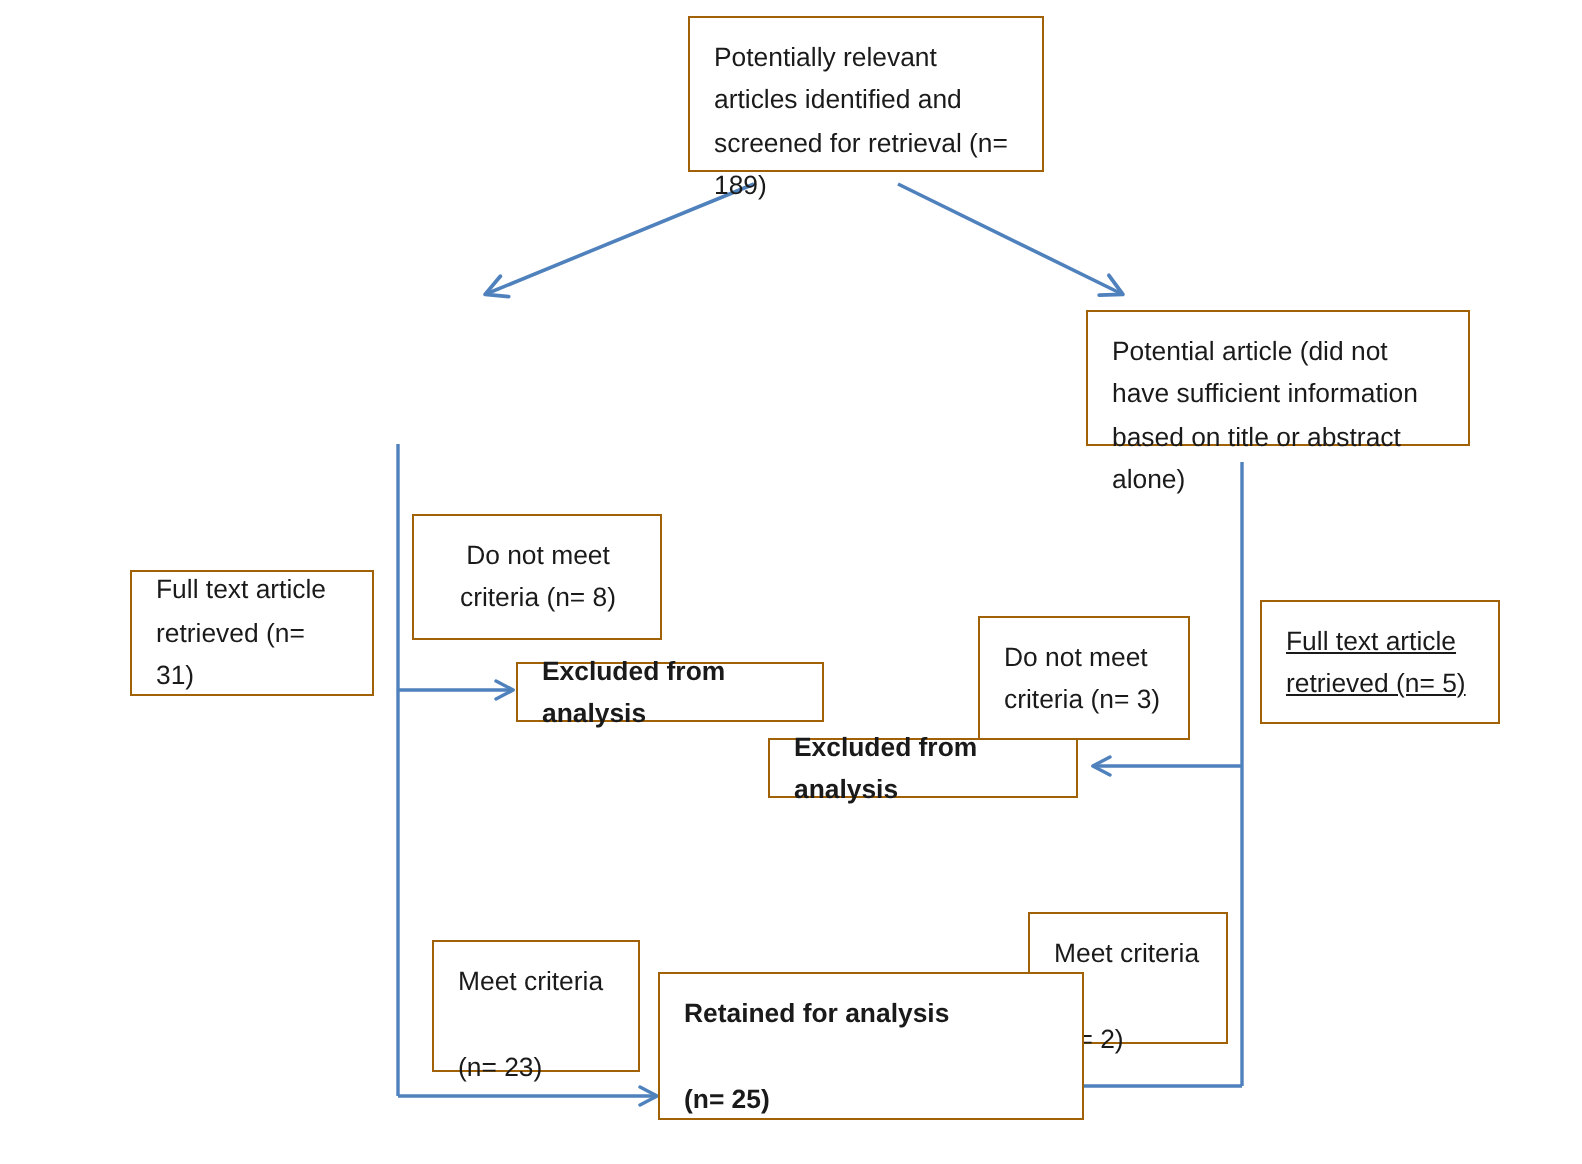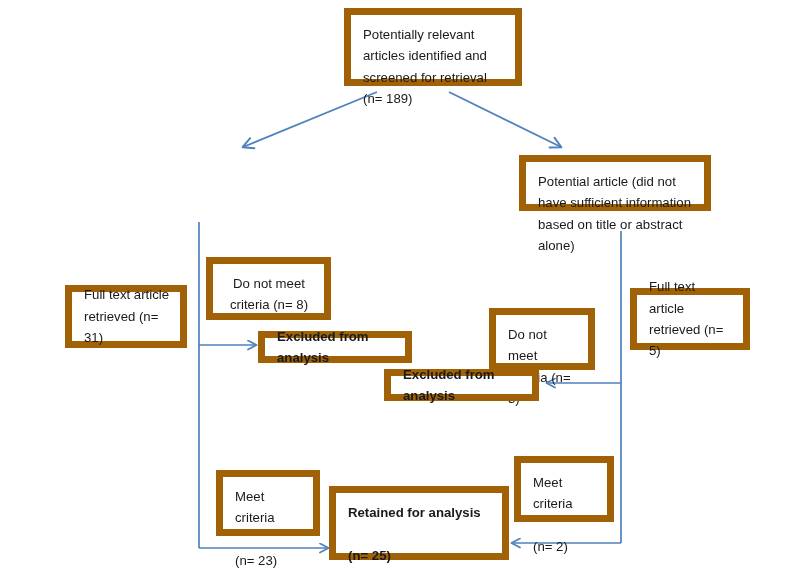--- a/index.html
+++ b/index.html
@@ -12,21 +12,21 @@
     position: relative;
     width: 791px;
     height: 582px;
     background: #ffffff;
     font-family: "Liberation Sans", sans-serif;
     overflow: hidden;
   }
   .node {
     position: absolute;
     box-sizing: border-box;
-    border: 7px solid #a16207;
+    border: 1px solid #a16207;
     background: #ffffff;
     color: #1a1a1a;
     font-size: 13.2px;
     line-height: 1.62;
     padding: 9px 11px 9px 12px;
     z-index: 3;
     white-space: pre-line;
   }
   .node.bold {
     font-weight: bold;
@@ -74,39 +74,39 @@
     <line x1="621" y1="231" x2="621" y2="543" stroke="#4f81bd" stroke-width="1.7"></line>
 
     <line x1="621" y1="383" x2="547" y2="383" stroke="#4f81bd" stroke-width="1.7" marker-end="url(#arrowOpen)"></line>
 
     <line x1="621" y1="543" x2="512" y2="543" stroke="#4f81bd" stroke-width="1.7" marker-end="url(#arrowOpen)"></line>
   </svg>
 
   <div class="node" style="left:344px; top:8px; width:178px; height:78px;">Potentially relevant articles identified and screened for retrieval (n= 189)</div>
 
 
-  <div class="node" style="left:519px; top:155px; width:192px; height:56px;">Potential article (did not have sufficient information based on title or abstract alone)</div>
+  <div class="node" style="left:543px; top:155px; width:192px; height:68px;">Potential article (did not have sufficient information based on title or abstract alone)</div>
 
   <div class="node" style="left:206px; top:257px; width:125px; height:63px;text-align:center;">Do not meet criteria (n= 8)</div>
 
   <div class="node center-v" style="left:65px; top:285px; width:122px; height:63px;">Full text article retrieved (n= 31)</div>
 
   <div class="node bold center-v" style="left:258px; top:331px; width:154px; height:30px;">Excluded from analysis</div>
 
-  <div class="node center-v" style="left:630px; top:288px; width:120px; height:62px;">Full text article retrieved (n= 5)</div>
+  <div class="node center-v" style="left:630px; top:300px; width:120px; height:62px;text-decoration:underline;">Full text article retrieved (n= 5)</div>
 
   <div class="node" style="left:489px; top:308px; width:106px; height:62px;">Do not meet criteria (n= 3)</div>
 
   <div class="node bold center-v" style="left:384px; top:369px; width:155px; height:30px;">Excluded from analysis</div>
 
   <div class="node" style="left:216px; top:470px; width:104px; height:66px;">Meet criteria
 
 (n= 23)</div>
 
   <div class="node" style="left:514px; top:456px; width:100px; height:66px;">Meet criteria
 
 (n= 2)</div>
 
-  <div class="node bold" style="left:329px; top:486px; width:180px; height:74px;">Retained for analysis
+  <div class="node bold" style="left:329px; top:486px; width:213px; height:74px;">Retained for analysis
 
 (n= 25)</div>
 
 </div>
 
 </body></html>

